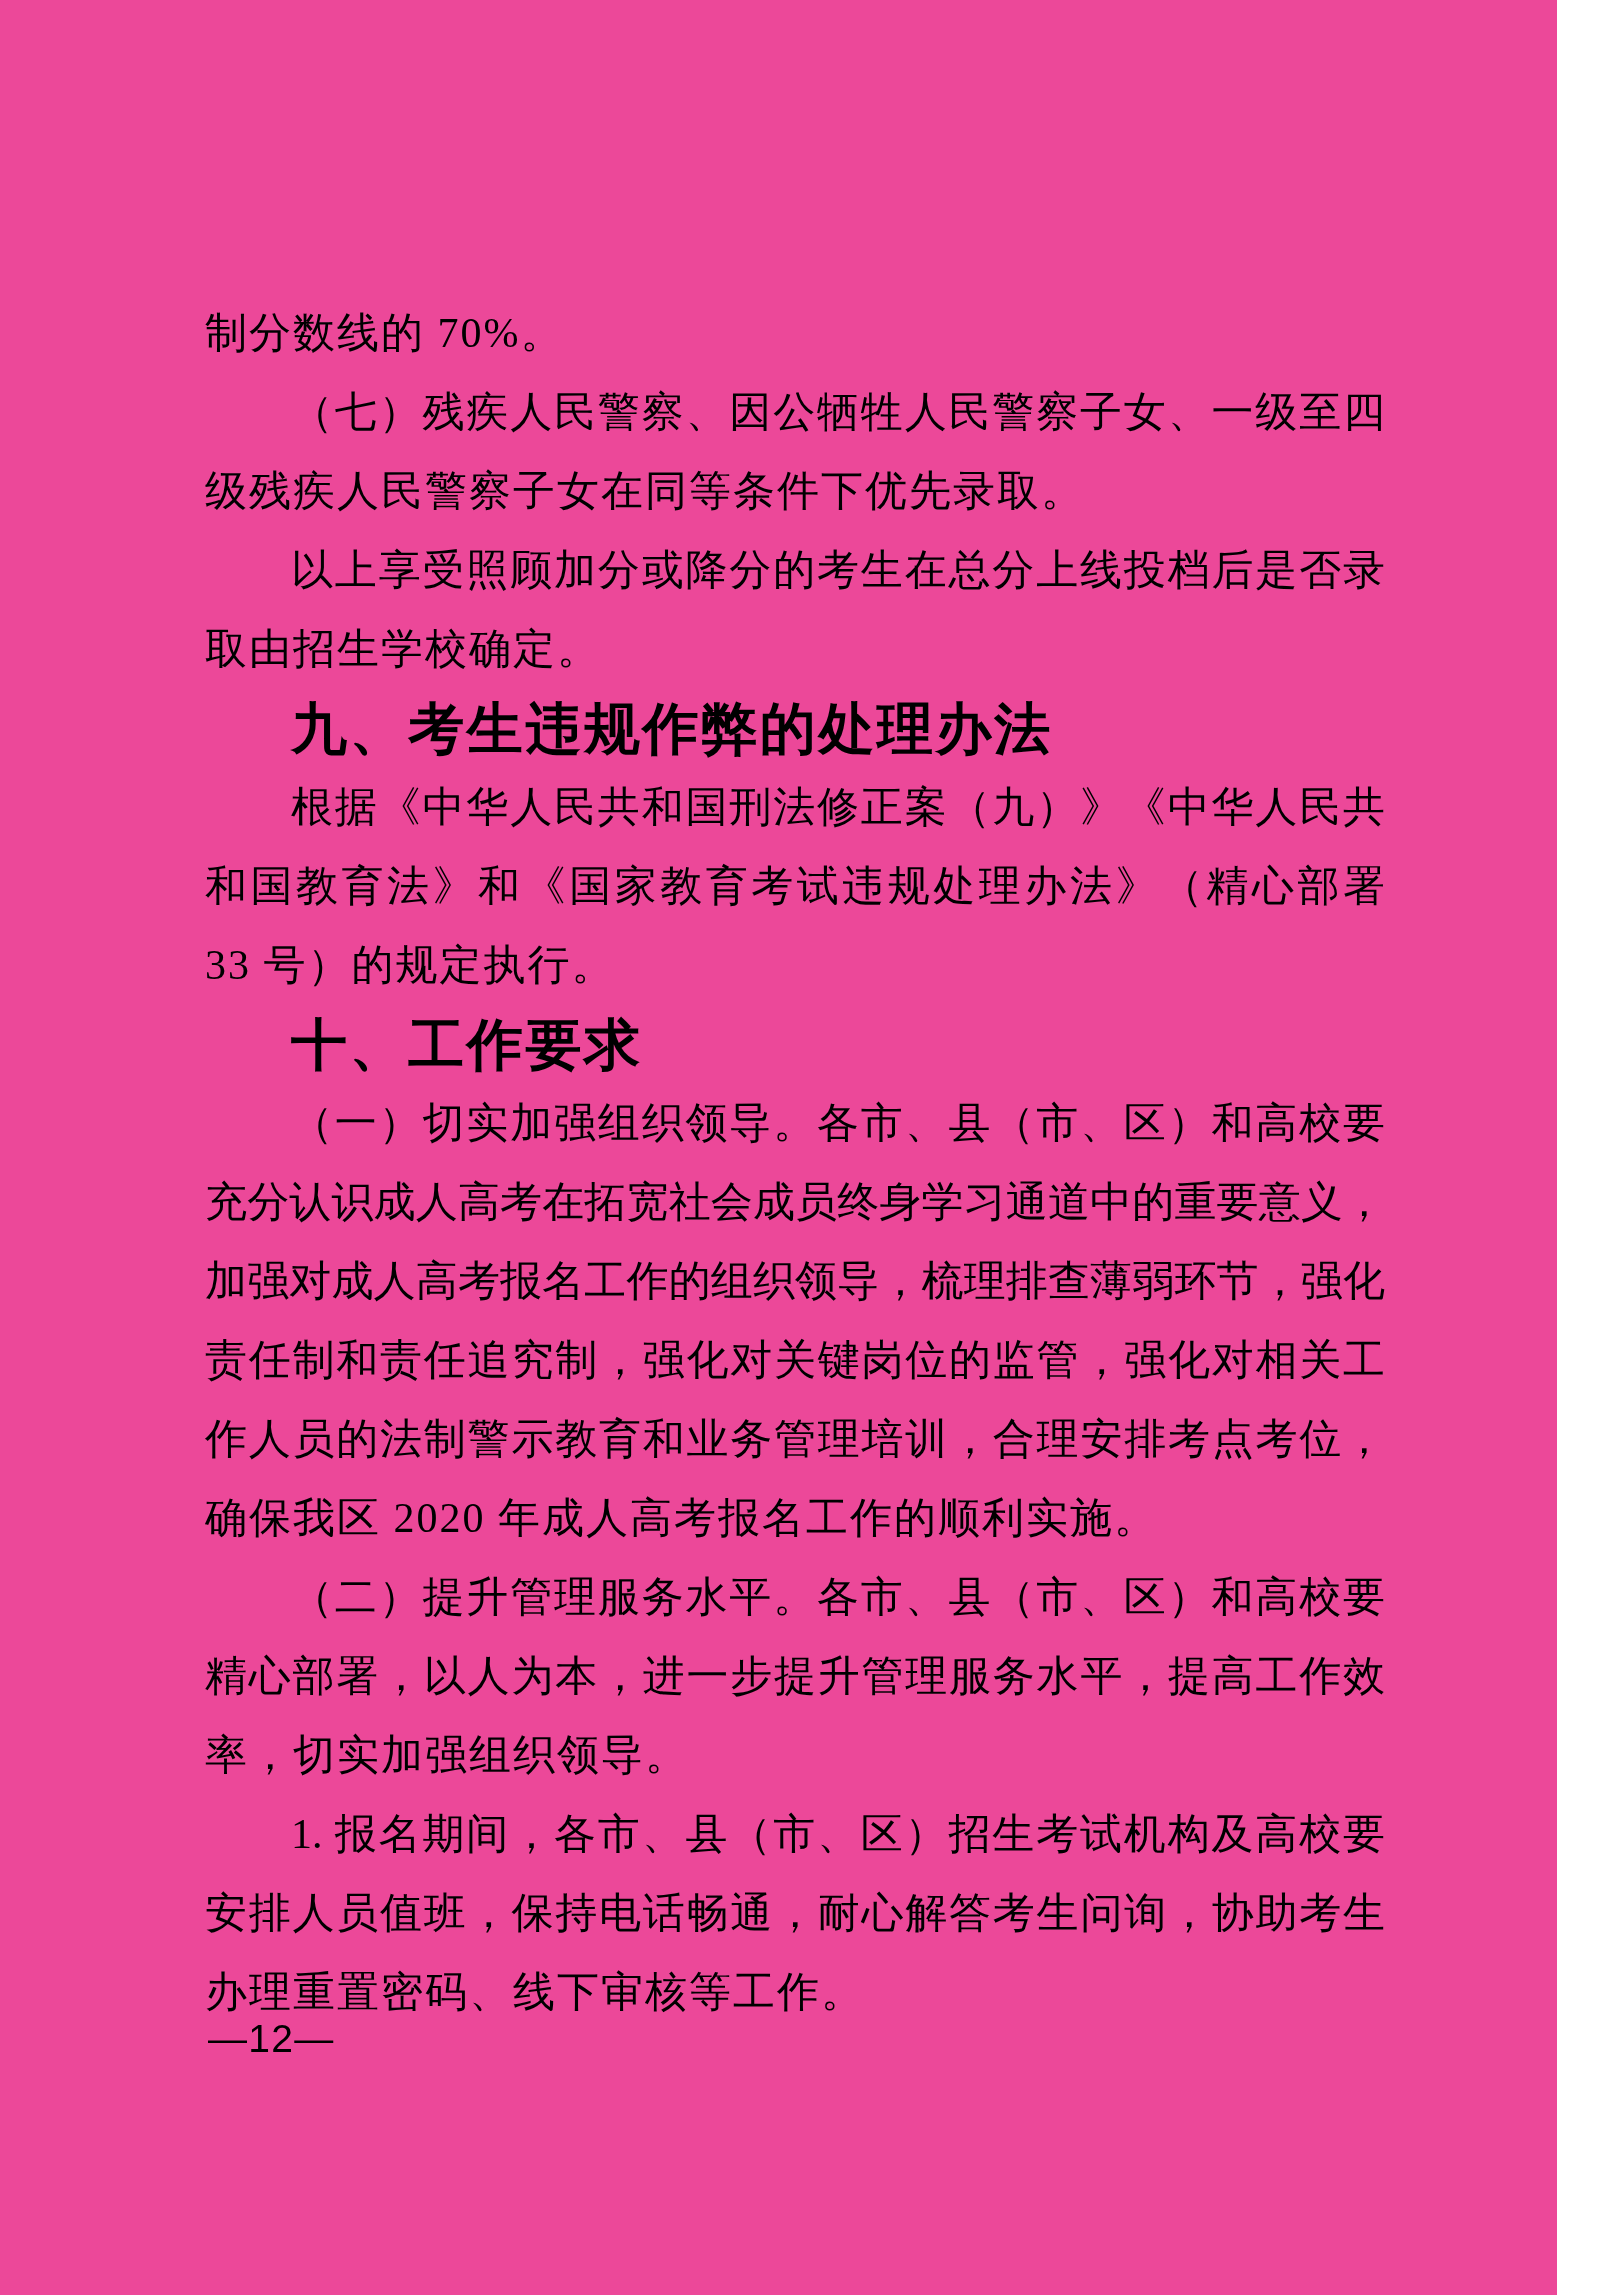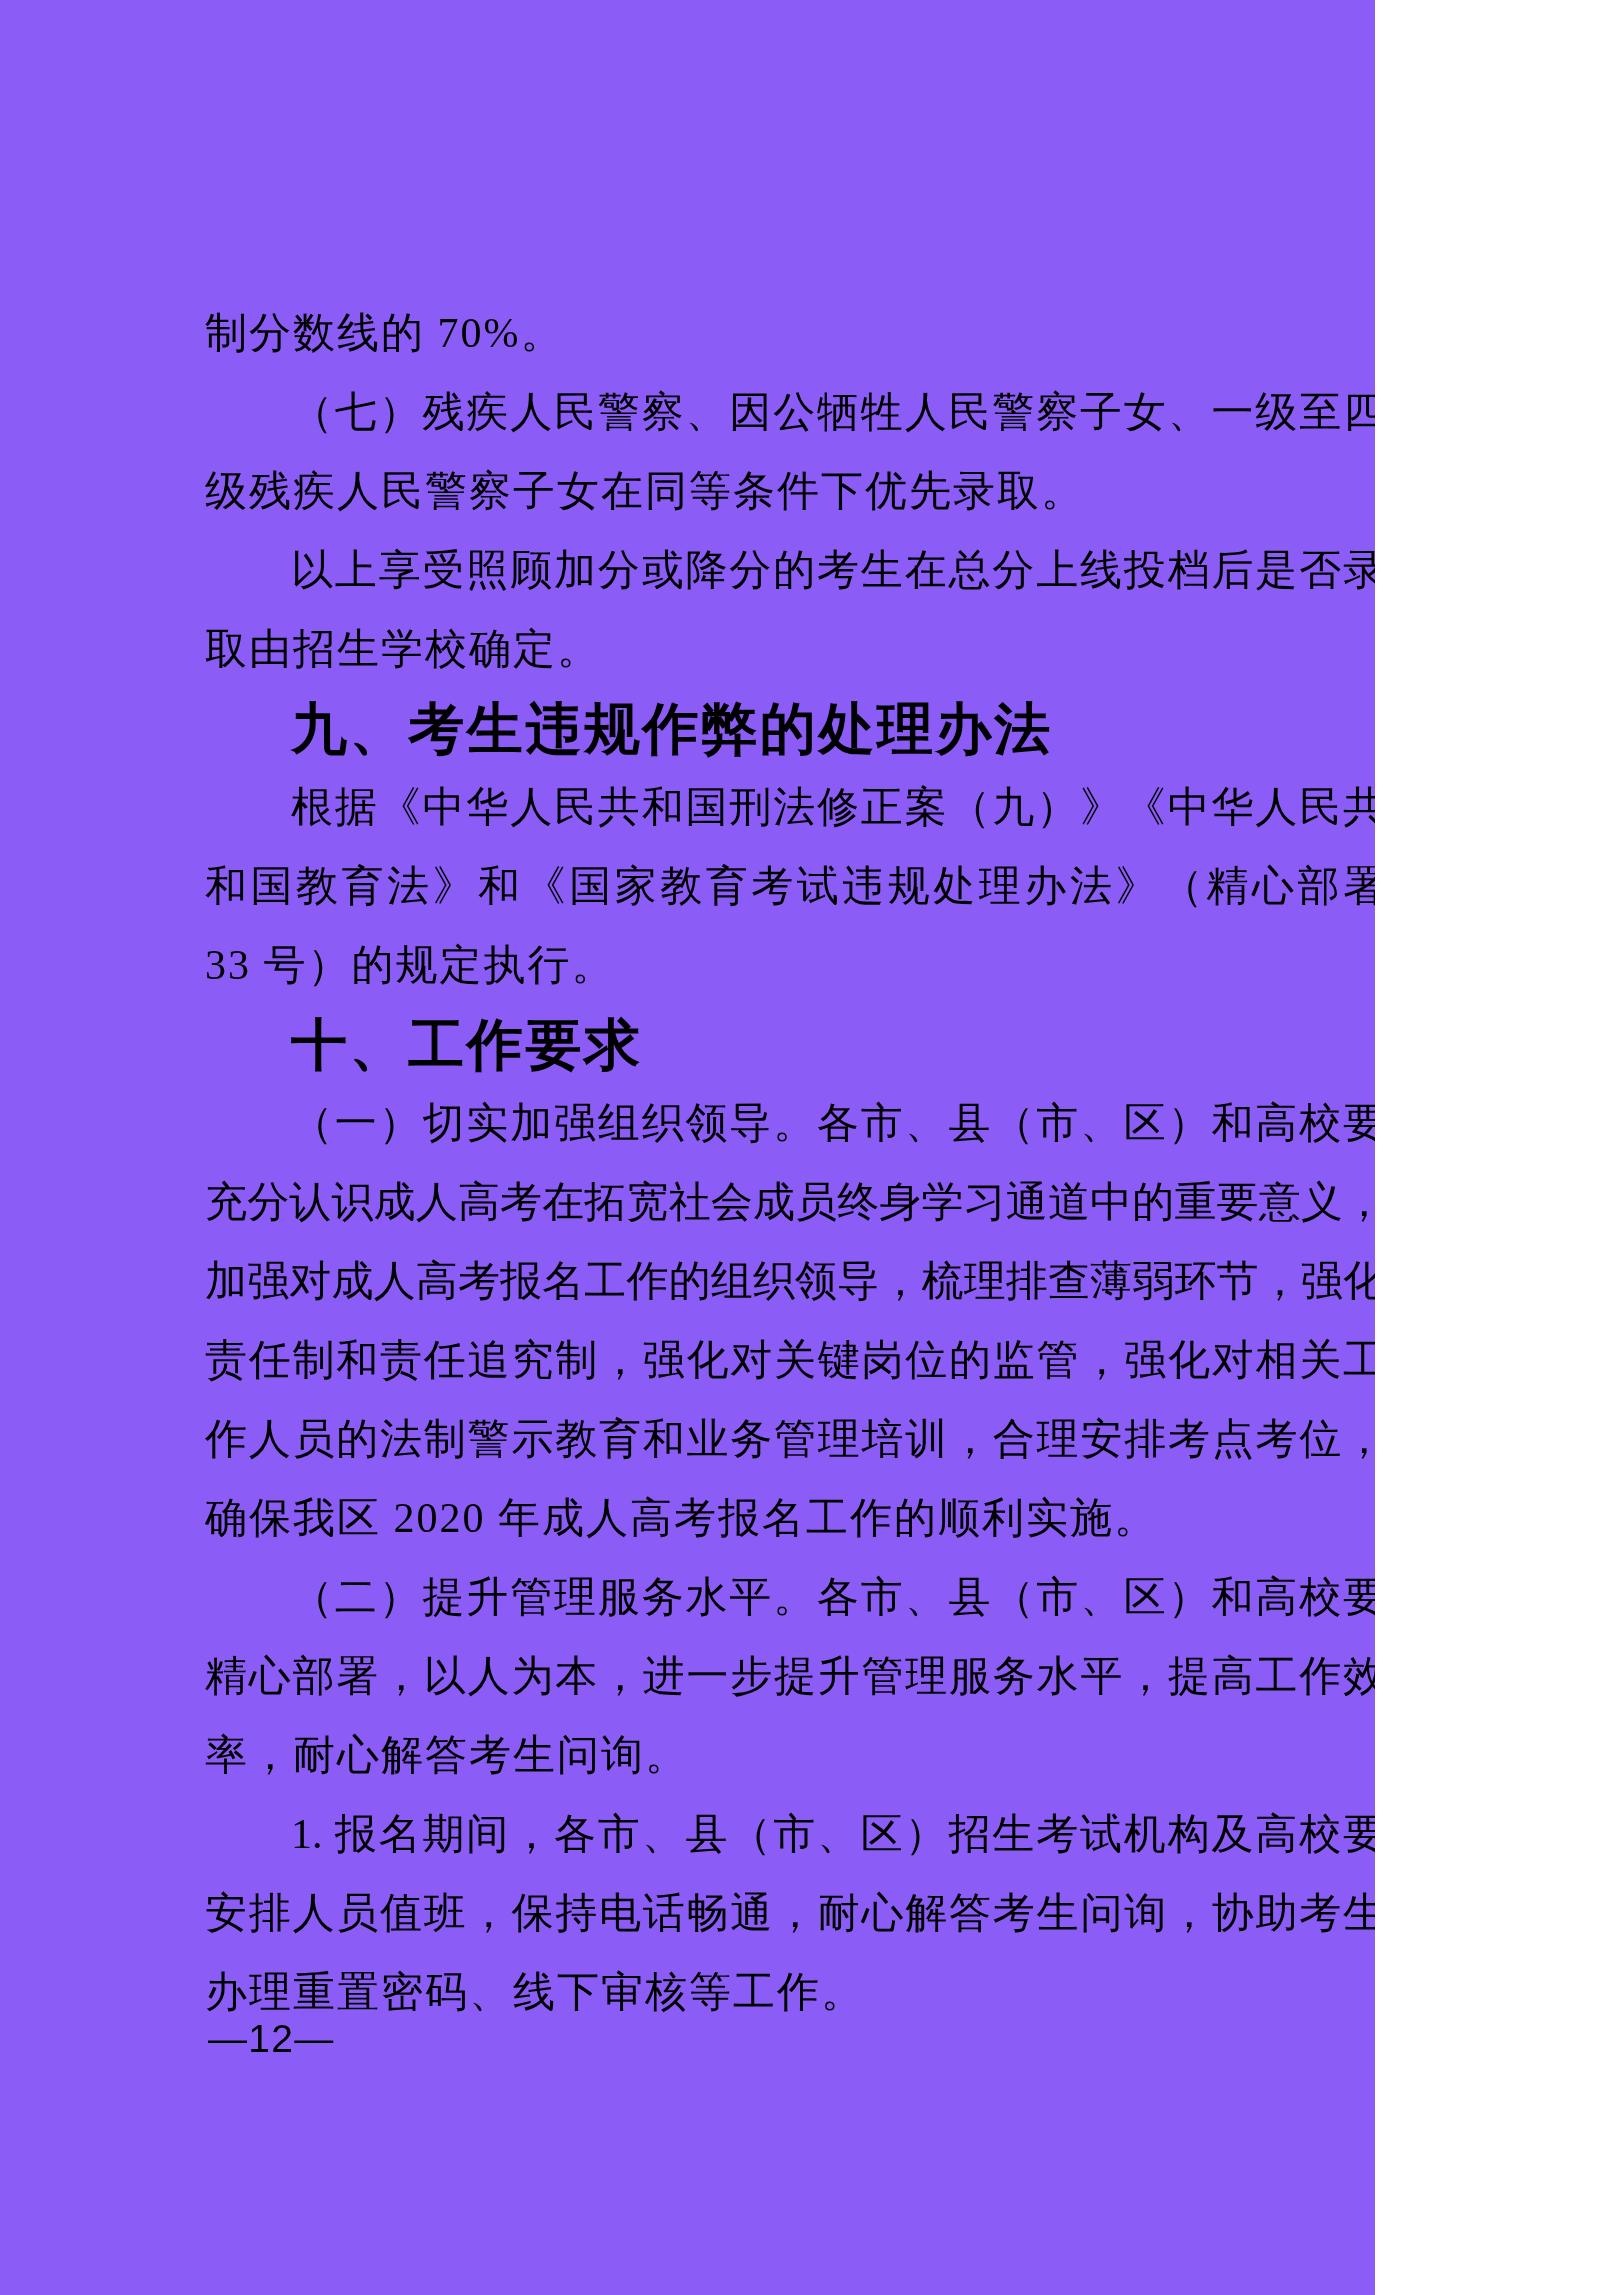--- a/index.html
+++ b/index.html
@@ -2,23 +2,23 @@
 <html lang="zh" style="font-size:10.5px"><head>
 <meta charset="utf-8">
 <style>
   html, body {
     margin: 0;
     padding: 0;
     background: #ffffff;
   }
   .page {
     position: relative;
-    width: 1375px;
+    width: 1557px;
     height: 2295px;
-    background: #8b5cf6;
+    background: #ec4899;
     overflow: hidden;
     font-family: "Liberation Serif", serif;
     color: #000000;
   }
   .text-block {
     position: absolute;
     left: 205px;
     top: 294px;
     width: 1180px;
   }
@@ -76,20 +76,20 @@
       <div class="line">33 号）的规定执行。</div>
       <div class="line heading indent">十、工作要求</div>
       <div class="line indent flush"><span class="lead">（一）切实加强组织领导。</span><span>各市、县（市、区）和高校要</span></div>
       <div class="line flush">充分认识成人高考在拓宽社会成员终身学习通道中的重要意义，</div>
       <div class="line flush">加强对成人高考报名工作的组织领导，梳理排查薄弱环节，强化</div>
       <div class="line flush">责任制和责任追究制，强化对关键岗位的监管，强化对相关工</div>
       <div class="line flush">作人员的法制警示教育和业务管理培训，合理安排考点考位，</div>
       <div class="line">确保我区 2020 年成人高考报名工作的顺利实施。</div>
       <div class="line indent flush"><span class="lead">（二）提升管理服务水平。</span><span>各市、县（市、区）和高校要</span></div>
       <div class="line flush">精心部署，以人为本，进一步提升管理服务水平，提高工作效</div>
-      <div class="line">率，耐心解答考生问询。</div>
+      <div class="line">率，切实加强组织领导。</div>
       <div class="line indent flush">1. 报名期间，各市、县（市、区）招生考试机构及高校要</div>
       <div class="line flush">安排人员值班，保持电话畅通，耐心解答考生问询，协助考生</div>
       <div class="line">办理重置密码、线下审核等工作。</div>
     </div>
   <div class="page-number">—12—</div>
 </div>
 
 
 </body></html>

